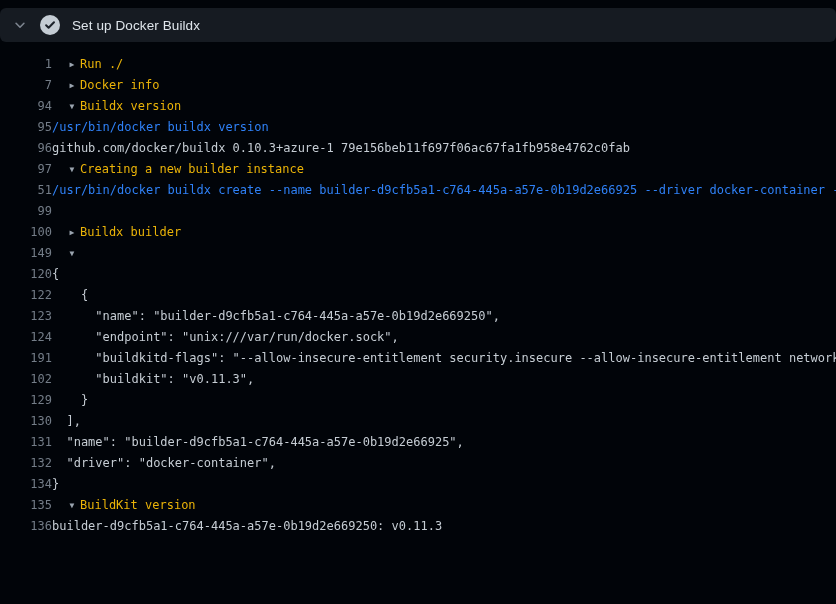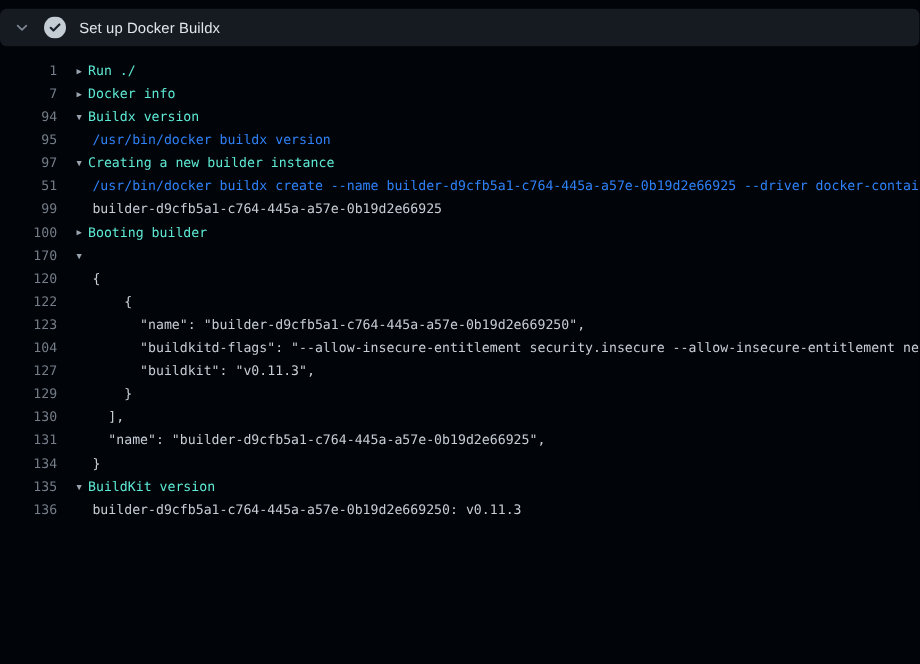--- a/index.html
+++ b/index.html
@@ -81,25 +81,24 @@
   .arrow {
     flex: 0 0 12px;
     margin-left: 14px;
     text-align: center;
     font-size: 8px;
     line-height: 21px;
     color: #9aa4af;
   }
   .gtext {
     margin-left: 2px;
-    color: #5eead4;
+    color: #eab308;
   }
   .line.group { cursor: pointer; }
   .ltext {
-    margin-left: 32px;
     color: #c6cdd4;
   }
   .ltext.command { color: #2f81f7; }
 </style>
 </head>
 <body>
 
 <div class="viewer">
 
   <div class="step-header">
@@ -115,31 +114,34 @@
       </svg>
     </span>
     <span class="step-title">Set up Docker Buildx</span>
   </div>
 
   <div class="log" id="log">
       <div class="line group"><span class="num">1</span><span class="arrow">▶</span><span class="gtext">Run ./</span></div>
       <div class="line group"><span class="num">7</span><span class="arrow">▶</span><span class="gtext">Docker info</span></div>
       <div class="line group"><span class="num">94</span><span class="arrow">▼</span><span class="gtext">Buildx version</span></div>
       <div class="line"><span class="num">95</span><span class="ltext command">/usr/bin/docker buildx version</span></div>
+      <div class="line"><span class="num">96</span><span class="ltext output">github.com/docker/buildx 0.10.3+azure-1 79e156beb11f697f06ac67fa1fb958e4762c0fab</span></div>
       <div class="line group"><span class="num">97</span><span class="arrow">▼</span><span class="gtext">Creating a new builder instance</span></div>
       <div class="line"><span class="num">51</span><span class="ltext command">/usr/bin/docker buildx create --name builder-d9cfb5a1-c764-445a-a57e-0b19d2e66925 --driver docker-container --buildkitd-flags --allow-insecure-entitlement security.insecure --allow-insecure-entitlement network.host --use</span></div>
-      <div class="line"><span class="num">99</span><span class="ltext output">builder-d9cfb5a1-c764-445a-a57e-0b19d2e66925</span></div>
-      <div class="line group"><span class="num">100</span><span class="arrow">▶</span><span class="gtext">Booting builder</span></div>
-      <div class="line group"><span class="num">170</span><span class="arrow">▼</span></div>
+      <div class="line"><span class="num">99</span></div>
+      <div class="line group"><span class="num">100</span><span class="arrow">▶</span><span class="gtext">Buildx builder</span></div>
+      <div class="line group"><span class="num">149</span><span class="arrow">▼</span></div>
       <div class="line"><span class="num">120</span><span class="ltext output">{</span></div>
       <div class="line"><span class="num">122</span><span class="ltext output">    {</span></div>
       <div class="line"><span class="num">123</span><span class="ltext output">      "name": "builder-d9cfb5a1-c764-445a-a57e-0b19d2e669250",</span></div>
-      <div class="line"><span class="num">104</span><span class="ltext output">      "buildkitd-flags": "--allow-insecure-entitlement security.insecure --allow-insecure-entitlement network.host",</span></div>
-      <div class="line"><span class="num">127</span><span class="ltext output">      "buildkit": "v0.11.3",</span></div>
+      <div class="line"><span class="num">124</span><span class="ltext output">      "endpoint": "unix:///var/run/docker.sock",</span></div>
+      <div class="line"><span class="num">191</span><span class="ltext output">      "buildkitd-flags": "--allow-insecure-entitlement security.insecure --allow-insecure-entitlement network.host",</span></div>
+      <div class="line"><span class="num">102</span><span class="ltext output">      "buildkit": "v0.11.3",</span></div>
       <div class="line"><span class="num">129</span><span class="ltext output">    }</span></div>
       <div class="line"><span class="num">130</span><span class="ltext output">  ],</span></div>
       <div class="line"><span class="num">131</span><span class="ltext output">  "name": "builder-d9cfb5a1-c764-445a-a57e-0b19d2e66925",</span></div>
+      <div class="line"><span class="num">132</span><span class="ltext output">  "driver": "docker-container",</span></div>
       <div class="line"><span class="num">134</span><span class="ltext output">}</span></div>
       <div class="line group"><span class="num">135</span><span class="arrow">▼</span><span class="gtext">BuildKit version</span></div>
       <div class="line"><span class="num">136</span><span class="ltext output">builder-d9cfb5a1-c764-445a-a57e-0b19d2e669250: v0.11.3</span></div>
     </div>
 
 </div>
 
 </body></html>

